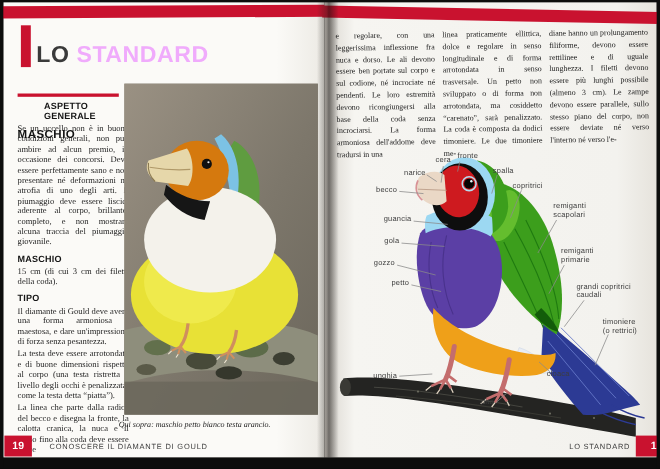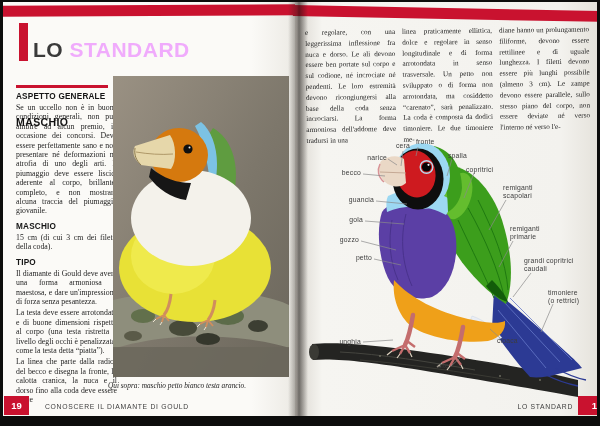--- a/index.html
+++ b/index.html
@@ -27,21 +27,21 @@
   
   .title-bar{position:absolute;left:19px;top:23px;width:9px;height:38px;background:var(--accent);}
   .title-text{position:absolute;left:33px;top:39px;font-size:21px;line-height:22px;
     color:#3a3a3a;font-weight:600;letter-spacing:.5px;}
   .title-text b{color:#f0abfc;font-weight:800;}
   .section-head{position:absolute;left:16px;top:72px;font-size:10.5px;font-weight:700;
     color:#111;letter-spacing:.4px;margin-top:44px;}
   .section-rule{position:absolute;left:16px;top:85px;width:92px;height:2.5px;background:var(--accent);}
   .lcol{position:absolute;left:16px;top:92px;width:101px;}
   .h3{font-size:8.2px;font-weight:700;color:#151515;letter-spacing:.2px;margin:6px 0 2px 0;}
-  .lcol .h3:first-child{margin-top:0;}
+  .lcol .h3:first-child{margin-top:0;margin-left:24px;}
   .p{font-family:"Liberation Serif",serif;font-size:7.8px;line-height:9.4px;
     text-align:justify;color:#1d1d1d;margin:0 0 2px 0;}
   .photo{position:absolute;left:113px;top:76px;width:176px;height:301px;background:#8a8376;}
   .photo svg{display:block;}
   .caption{position:absolute;left:108px;top:381px;width:206px;
     font-family:"Liberation Serif",serif;font-style:italic;font-size:7.3px;color:#222;}
   
   .pagenum{position:absolute;background:var(--accent);color:#fff;font-weight:700;font-size:9.5px;
     display:flex;align-items:center;justify-content:center;}
   .pagenum-left{left:4px;top:396px;width:25px;height:19px;}

